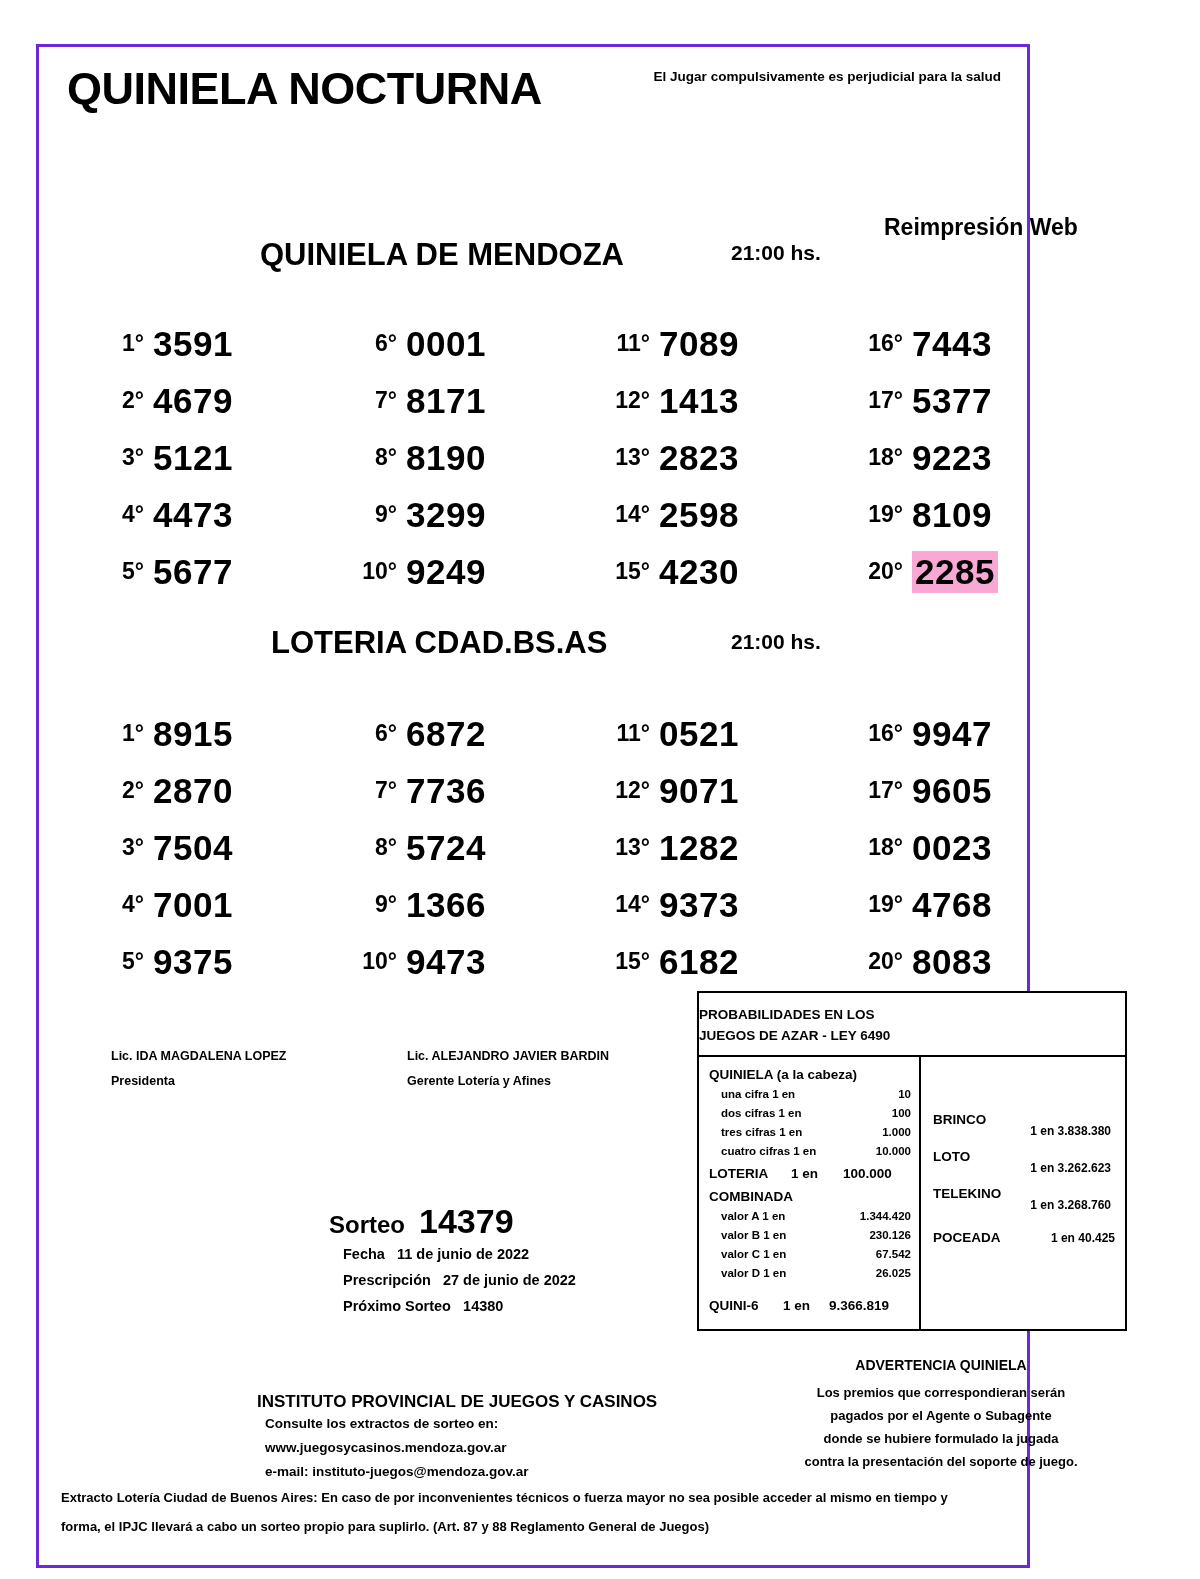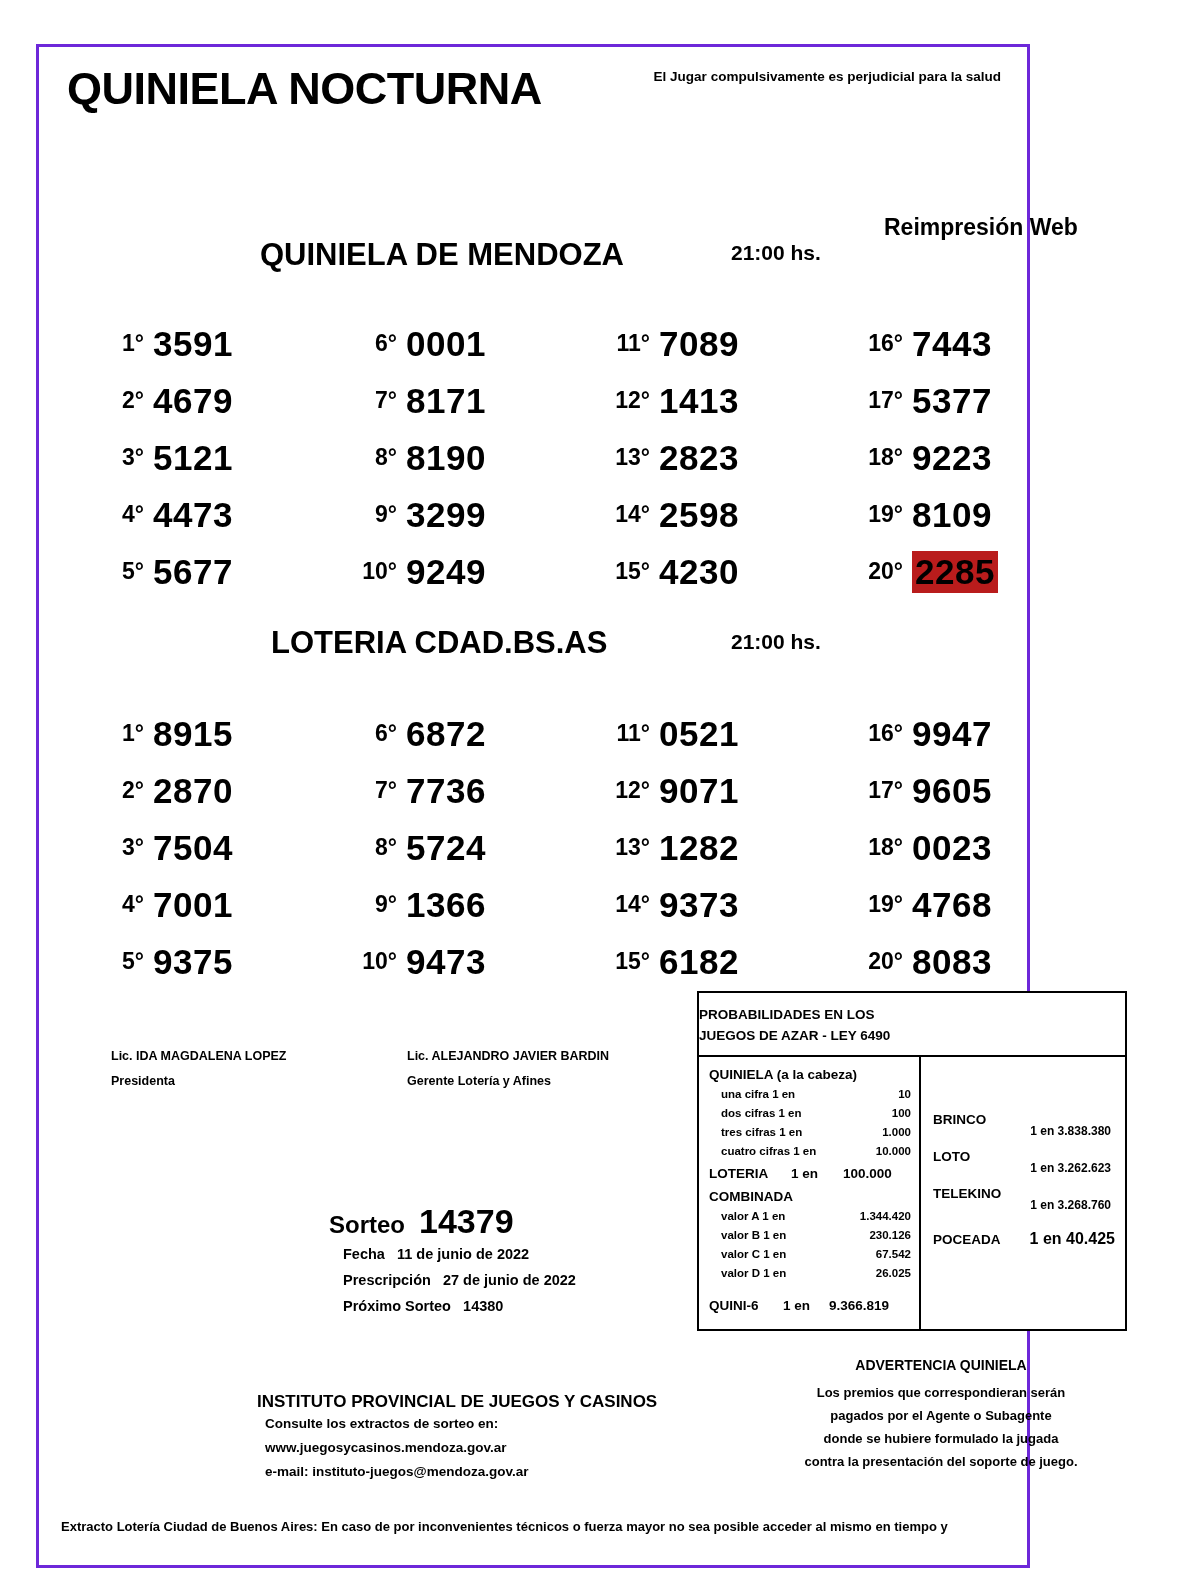--- a/index.html
+++ b/index.html
@@ -89,21 +89,21 @@
     width: 46px;
     padding-right: 9px;
     box-sizing: border-box;
   }
   .num {
     font-size: 35px;
     font-weight: bold;
     letter-spacing: 0.5px;
   }
   .num.hl {
-    background: #b91c1c;
+    background: #f9a8d4;
     padding: 1px 3px;
   }
 
   
   .sig {
     position: absolute;
     font-size: 12.5px;
     font-weight: bold;
     line-height: 25px;
     white-space: nowrap;
@@ -201,21 +201,21 @@
   }
   .rrow-inline {
     display: flex;
     align-items: baseline;
     justify-content: space-between;
     font-size: 13.5px;
     font-weight: bold;
     white-space: nowrap;
     margin-top: 18px;
   }
-  .rrow-inline .ro { font-size: 16px; }
+  .rrow-inline .ro { font-size: 12px; }
 
   
   .advert {
     position: absolute;
     text-align: center;
     width: 380px;
   }
   .advert-title {
     font-size: 14px;
     font-weight: bold;
@@ -561,16 +561,17 @@
 
     <div class="inst" style="left:218px; top:1345px;">
       <div class="inst-title">INSTITUTO PROVINCIAL DE JUEGOS Y CASINOS</div>
       <div class="inst-line">Consulte los extractos de sorteo en:</div>
       <div class="inst-line">www.juegosycasinos.mendoza.gov.ar</div>
       <div class="inst-line">e-mail:  instituto-juegos@mendoza.gov.ar</div>
     </div>
 
     <div class="footer">
       <div>Extracto Lotería Ciudad de Buenos Aires: En caso de por inconvenientes técnicos o fuerza mayor no sea posible acceder al mismo en tiempo y</div>
+      <div>forma, el IPJC llevará a cabo un sorteo propio para suplirlo. (Art. 87 y 88 Reglamento General de Juegos)</div>
     </div>
 
   </div>
 </div>
 
 </body></html>

